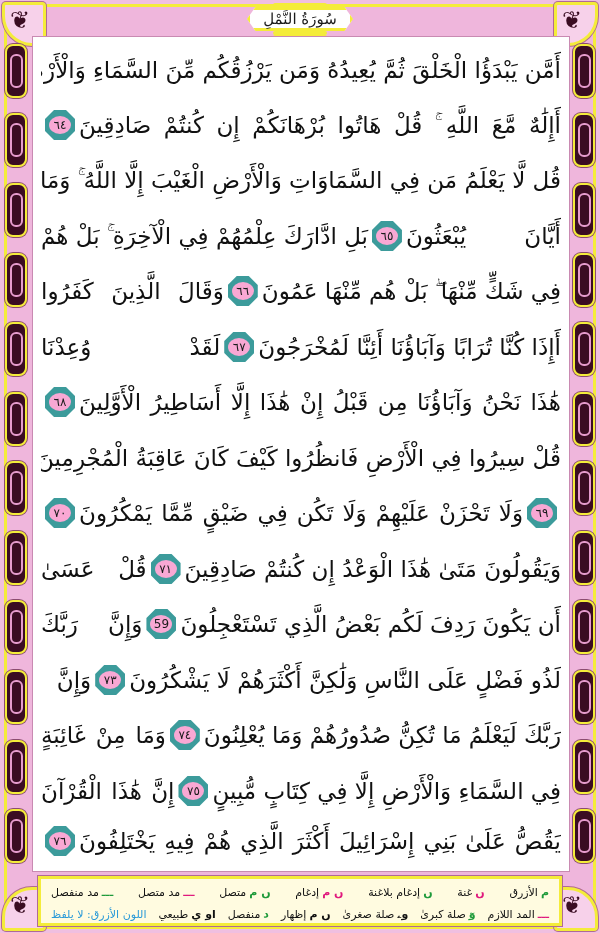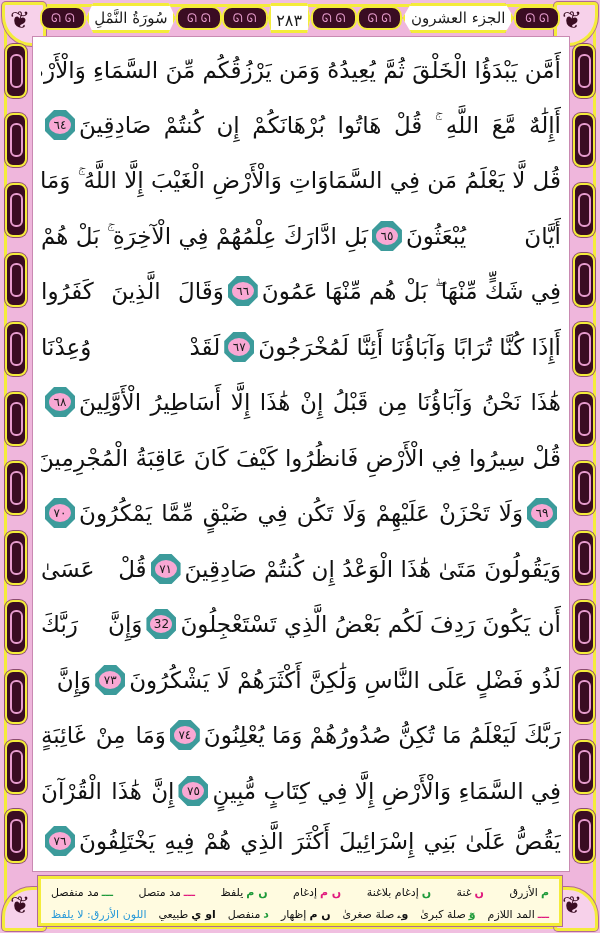--- a/index.html
+++ b/index.html
@@ -10,21 +10,21 @@
   .side.left { left:3px; }
   .side.right { right:3px; }
   .orn-v { width:18px; height:50px; background:#3a0c22; border:2px solid #f4ec3a; border-radius:8px; box-shadow:0 0 0 1px #8b4c70; position:relative; }
   .orn-v::after { content:""; position:absolute; left:3px; top:8px; width:9px; height:30px; border:2px solid #e69ccd; border-radius:6px; }
   .corner { position:absolute; width:38px; height:38px; background:#f7d1ea; border:3px solid #f4ec3a; box-shadow:0 0 0 1px #b06a95; }
   .corner::after { content:"❦"; position:absolute; left:5px; top:1px; font-size:24px; color:#3a0c22; }
   .corner.tl { left:2px; top:2px; border-radius:4px 4px 4px 30px; }
   .corner.tr { right:2px; top:2px; border-radius:4px 4px 30px 4px; }
   .corner.bl { left:2px; bottom:2px; border-radius:30px 4px 4px 4px; }
   .corner.br { right:2px; bottom:2px; border-radius:4px 30px 4px 4px; }
-  .header { position:absolute; top:3px; left:40px; right:40px; height:30px; display:flex; align-items:center; justify-content:space-between; }
+  .header { position:absolute; top:3px; left:40px; right:40px; height:30px; display:flex; align-items:center; justify-content:space-between;flex-direction:column; }
   .orn-h { width:50px; height:20px; background:#3a0c22; border:2px solid #f4ec3a; border-radius:10px; position:relative; }
   .orn-h::after { content:"ᘏ ᘏ"; position:absolute; left:0; right:0; top:0; text-align:center; font-size:12px; color:#e69ccd; line-height:20px; }
   .hbox { height:24px; background:#ffffff; border:3px solid #f4ec3a; box-shadow:0 0 0 1px #b06a95; display:flex; align-items:center; justify-content:center; font-family:"DejaVu Serif", serif; font-size:15px; color:#1a1a1a; clip-path:polygon(8% 0,92% 0,100% 50%,92% 100%,8% 100%,0 50%); }
   .hbox.surah { width:100px; }
   .hbox.page { width:44px; font-size:16px;align-items:flex-end; }
   .hbox.juz { width:126px;border-radius:8px; }
   .content { position:absolute; left:32px; top:36px; width:536px; height:834px; background:#ffffff; border:1px solid #c98ab2; }
   .line { position:absolute; left:8px; right:8px; height:54px; direction:rtl; display:flex; align-items:center; justify-content:space-between; font-family:"DejaVu Sans", sans-serif; font-size:23px; color:#111; white-space:nowrap; overflow:hidden; }
   .line .txt { flex:1; text-align:justify; text-align-last:justify; }
   .marker { flex:0 0 auto; width:30px; height:30px; margin:0 4px; background:#3c9b9b; clip-path:polygon(30% 0,70% 0,100% 30%,100% 70%,70% 100%,30% 100%,0 70%,0 30%); display:flex; align-items:center; justify-content:center; }
@@ -148,21 +148,21 @@
   <div class="line" style="top:505px">
     <span class="txt">وَيَقُولُونَ مَتَىٰ هَٰذَا الْوَعْدُ إِن كُنتُمْ صَادِقِينَ</span>
     <div class="marker">
         <span>٧١</span>
       </div>
     <span class="txt">قُلْ عَسَىٰ</span>
   </div>
   <div class="line" style="top:560px">
     <span class="txt">أَن يَكُونَ رَدِفَ لَكُم بَعْضُ الَّذِي تَسْتَعْجِلُونَ</span>
     <div class="marker">
-        <span>32</span>
+        <span>59</span>
       </div>
     <span class="txt">وَإِنَّ رَبَّكَ</span>
   </div>
   <div class="line" style="top:616px">
     <span class="txt">لَذُو فَضْلٍ عَلَى النَّاسِ وَلَٰكِنَّ أَكْثَرَهُمْ لَا يَشْكُرُونَ</span>
     <div class="marker">
         <span>٧٣</span>
       </div>
     <span class="txt">وَإِنَّ</span>
   </div>
@@ -201,21 +201,21 @@
     <div class="lg-item">
         <span class="sw" style="color:#1e9a3a">ں</span>
         <span>إدغام بلاغنة</span>
       </div>
     <div class="lg-item">
         <span class="sw" style="color:#e0197d">ں م</span>
         <span>إدغام</span>
       </div>
     <div class="lg-item">
         <span class="sw" style="color:#1e9a3a">ں م</span>
-        <span>يلفظ</span>
+        <span>متصل</span>
       </div>
     <div class="lg-item">
         <span class="sw" style="color:#e0197d">ـــ</span>
         <span>مد متصل</span>
       </div>
     <div class="lg-item">
         <span class="sw" style="color:#1e9a3a">ـــ</span>
         <span>مد منفصل</span>
       </div>
   </div>

